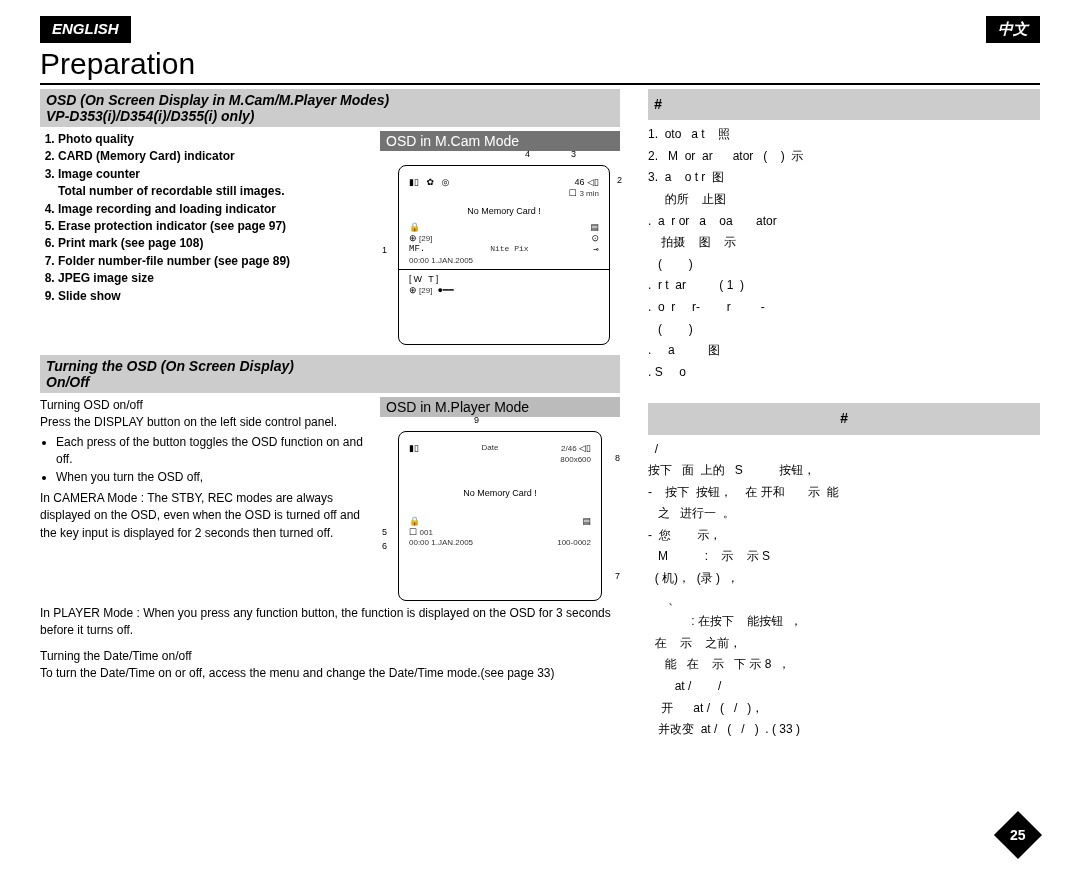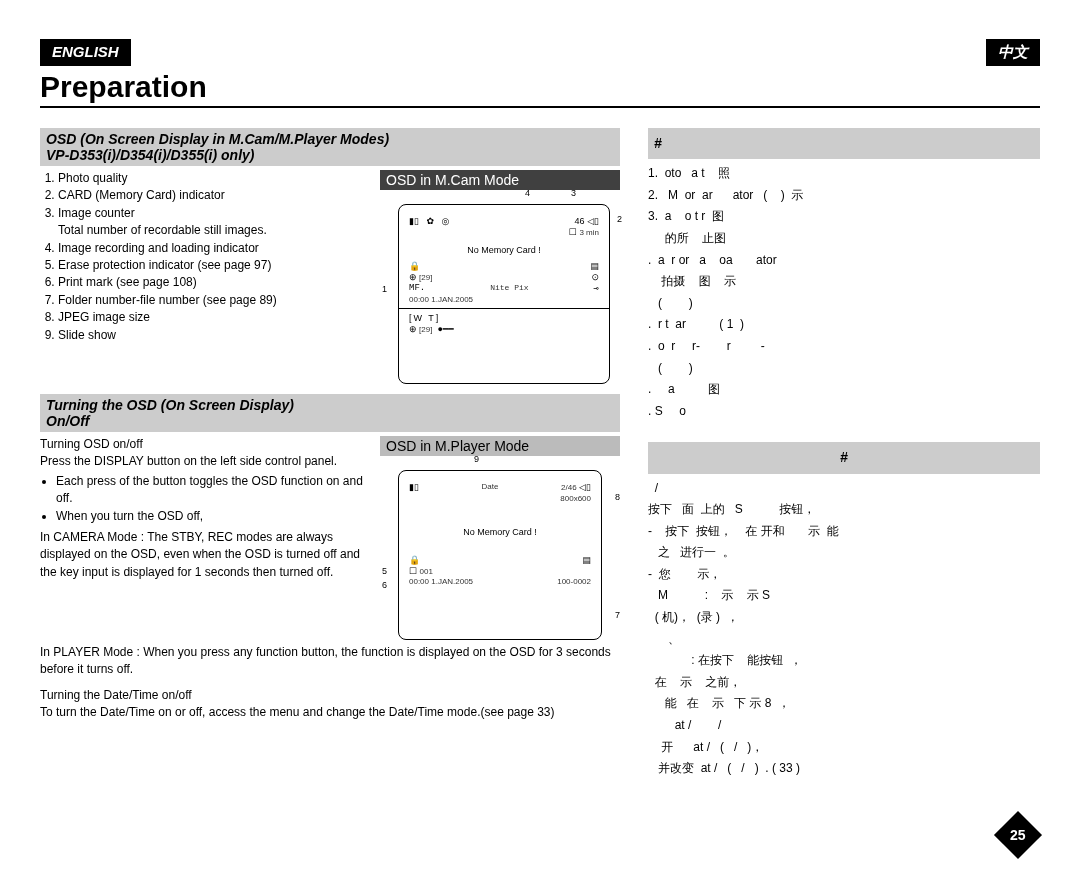--- a/index.html
+++ b/index.html
@@ -6,44 +6,44 @@
     margin: 0;
     padding: 0;
     font-family: Arial, Helvetica, sans-serif;
     background: #fff;
     width: 1080px;
     height: 880px;
     overflow: hidden;
     color: #000;
   }
   .page {
-    padding: 39px 40px;
+    padding: 16px 40px;
     position: relative;
     box-sizing: border-box;
     height: 872px;
   }
   .lang-tabs {
     display: flex;
     justify-content: space-between;
     margin-bottom: 4px;
   }
   .tab {
     background: #000;
     color: #fff;
     font-weight: bold;
     padding: 4px 12px;
     font-size: 15px;
     font-style: italic;
   }
   .title {
     font-size: 30px;
-    font-weight: 700;
+    font-weight: 400;
     border-bottom: 2px solid #000;
     padding-bottom: 2px;
-    margin-bottom: 20px;
+    margin-bottom: 4px;
   }
   .cols {
     display: flex;
     gap: 28px;
   }
   .col-left {
     flex: 0 0 580px;
   }
   .col-right {
     flex: 1;
@@ -63,26 +63,27 @@
     gap: 10px;
   }
   .list-narrow {
     flex: 0 0 330px;
     font-size: 12px;
     line-height: 1.45;
   }
   .list-narrow ol {
     margin: 0;
     padding-left: 18px;
+    font-weight: bold;
   }
   .diagram-block {
     flex: 1;
   }
   .diag-title {
-    background: #404040;
+    background: #737373;
     color: #fff;
     font-size: 14px;
     padding: 2px 6px;
   }
   .diag-box {
     border: 1px solid #000;
     border-radius: 8px;
     height: 180px;
     position: relative;
     font-size: 9px;
@@ -221,21 +222,21 @@
         </div>
 
         <div class="row2">
           <div class="para-narrow">
             <div>Turning OSD on/off</div>
             <div>Press the DISPLAY button on the left side control panel.</div>
             <ul>
               <li>Each press of the button toggles the OSD function on and off.</li>
               <li>When you turn the OSD off,</li>
             </ul>
-            <div>In CAMERA Mode : The STBY, REC modes are always displayed on the OSD, even when the OSD is turned off and the key input is displayed for 1 seconds then turned off.</div>
+            <div>In CAMERA Mode : The STBY, REC modes are always displayed on the OSD, even when the OSD is turned off and the key input is displayed for 2 seconds then turned off.</div>
           </div>
 
           <div class="diagram-block">
             <div class="diag-title" style="background:#bbb;color:#000;">OSD in M.Player Mode</div>
             <div style="position:relative; padding:14px 18px 0 18px;">
               <span class="callout" style="left:2px; top:110px;">5</span>
               <span class="callout" style="left:2px; top:124px;">6</span>
               <span class="callout" style="right:0; top:154px;">7</span>
               <span class="callout" style="right:0; top:36px;">8</span>
               <span class="callout" style="left:94px; top:-2px;">9</span>

